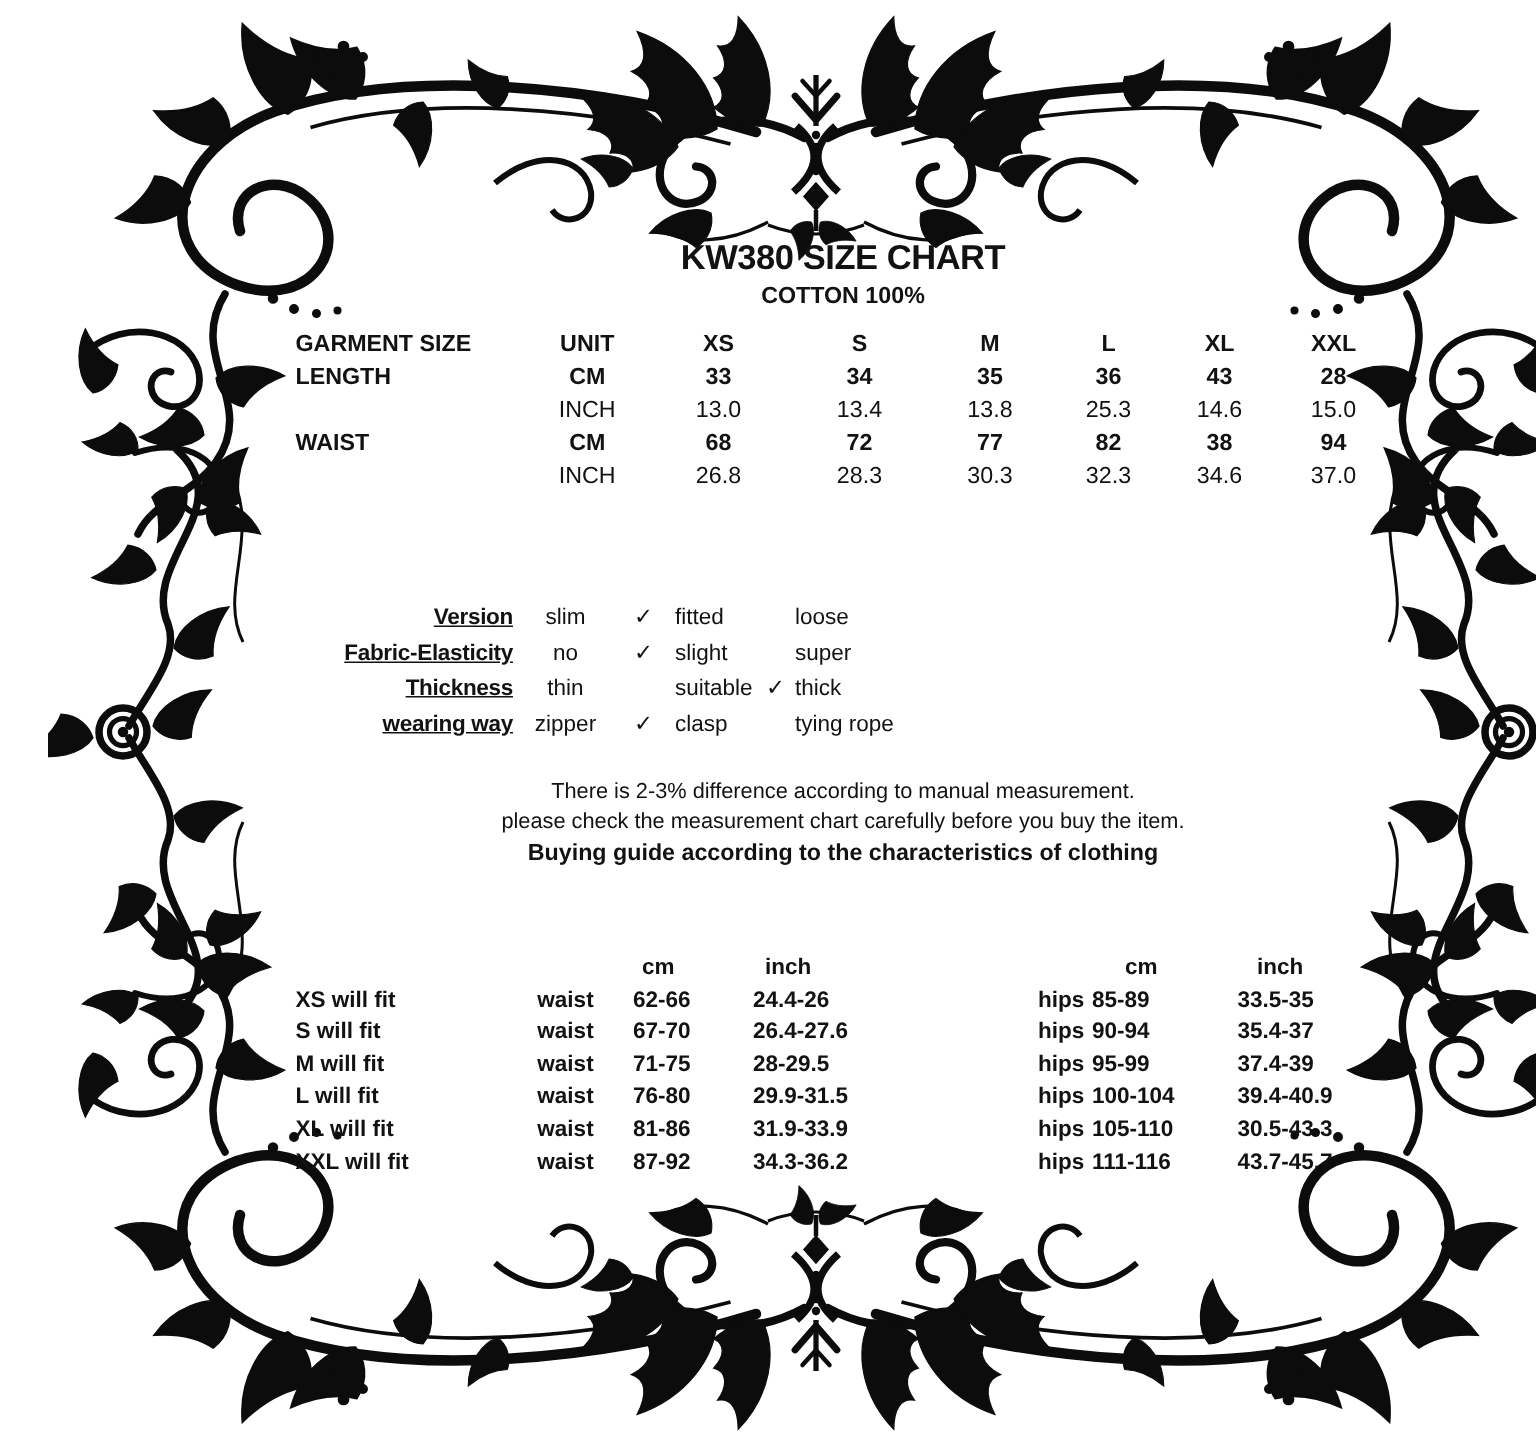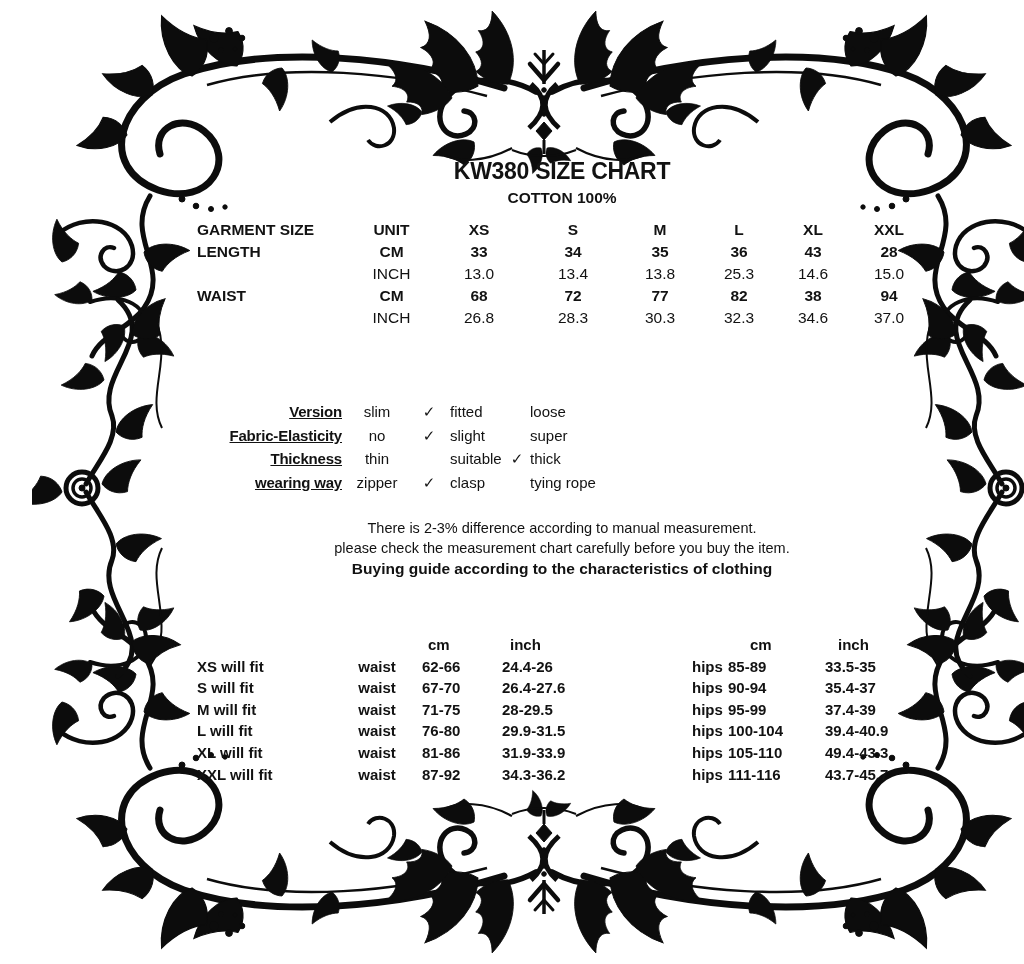--- a/index.html
+++ b/index.html
@@ -306,21 +306,21 @@
       <div class="pl3">39.4-40.9</div>
 
       <div class="r">XL will fit</div>
         <div></div>
       <div class="c">waist</div>
       <div>81-86</div>
       <div>31.9-33.9</div>
         <div></div>
       <div>hips</div>
       <div>105-110</div>
-      <div class="pl3">49.4-43.3</div>
+      <div class="pl3">30.5-43.3</div>
 
       <div class="r">XXL will fit</div>
         <div></div>
       <div class="c">waist</div>
       <div>87-92</div>
       <div>34.3-36.2</div>
         <div></div>
       <div>hips</div>
       <div>111-116</div>
       <div class="pl3">43.7-45.7</div>

